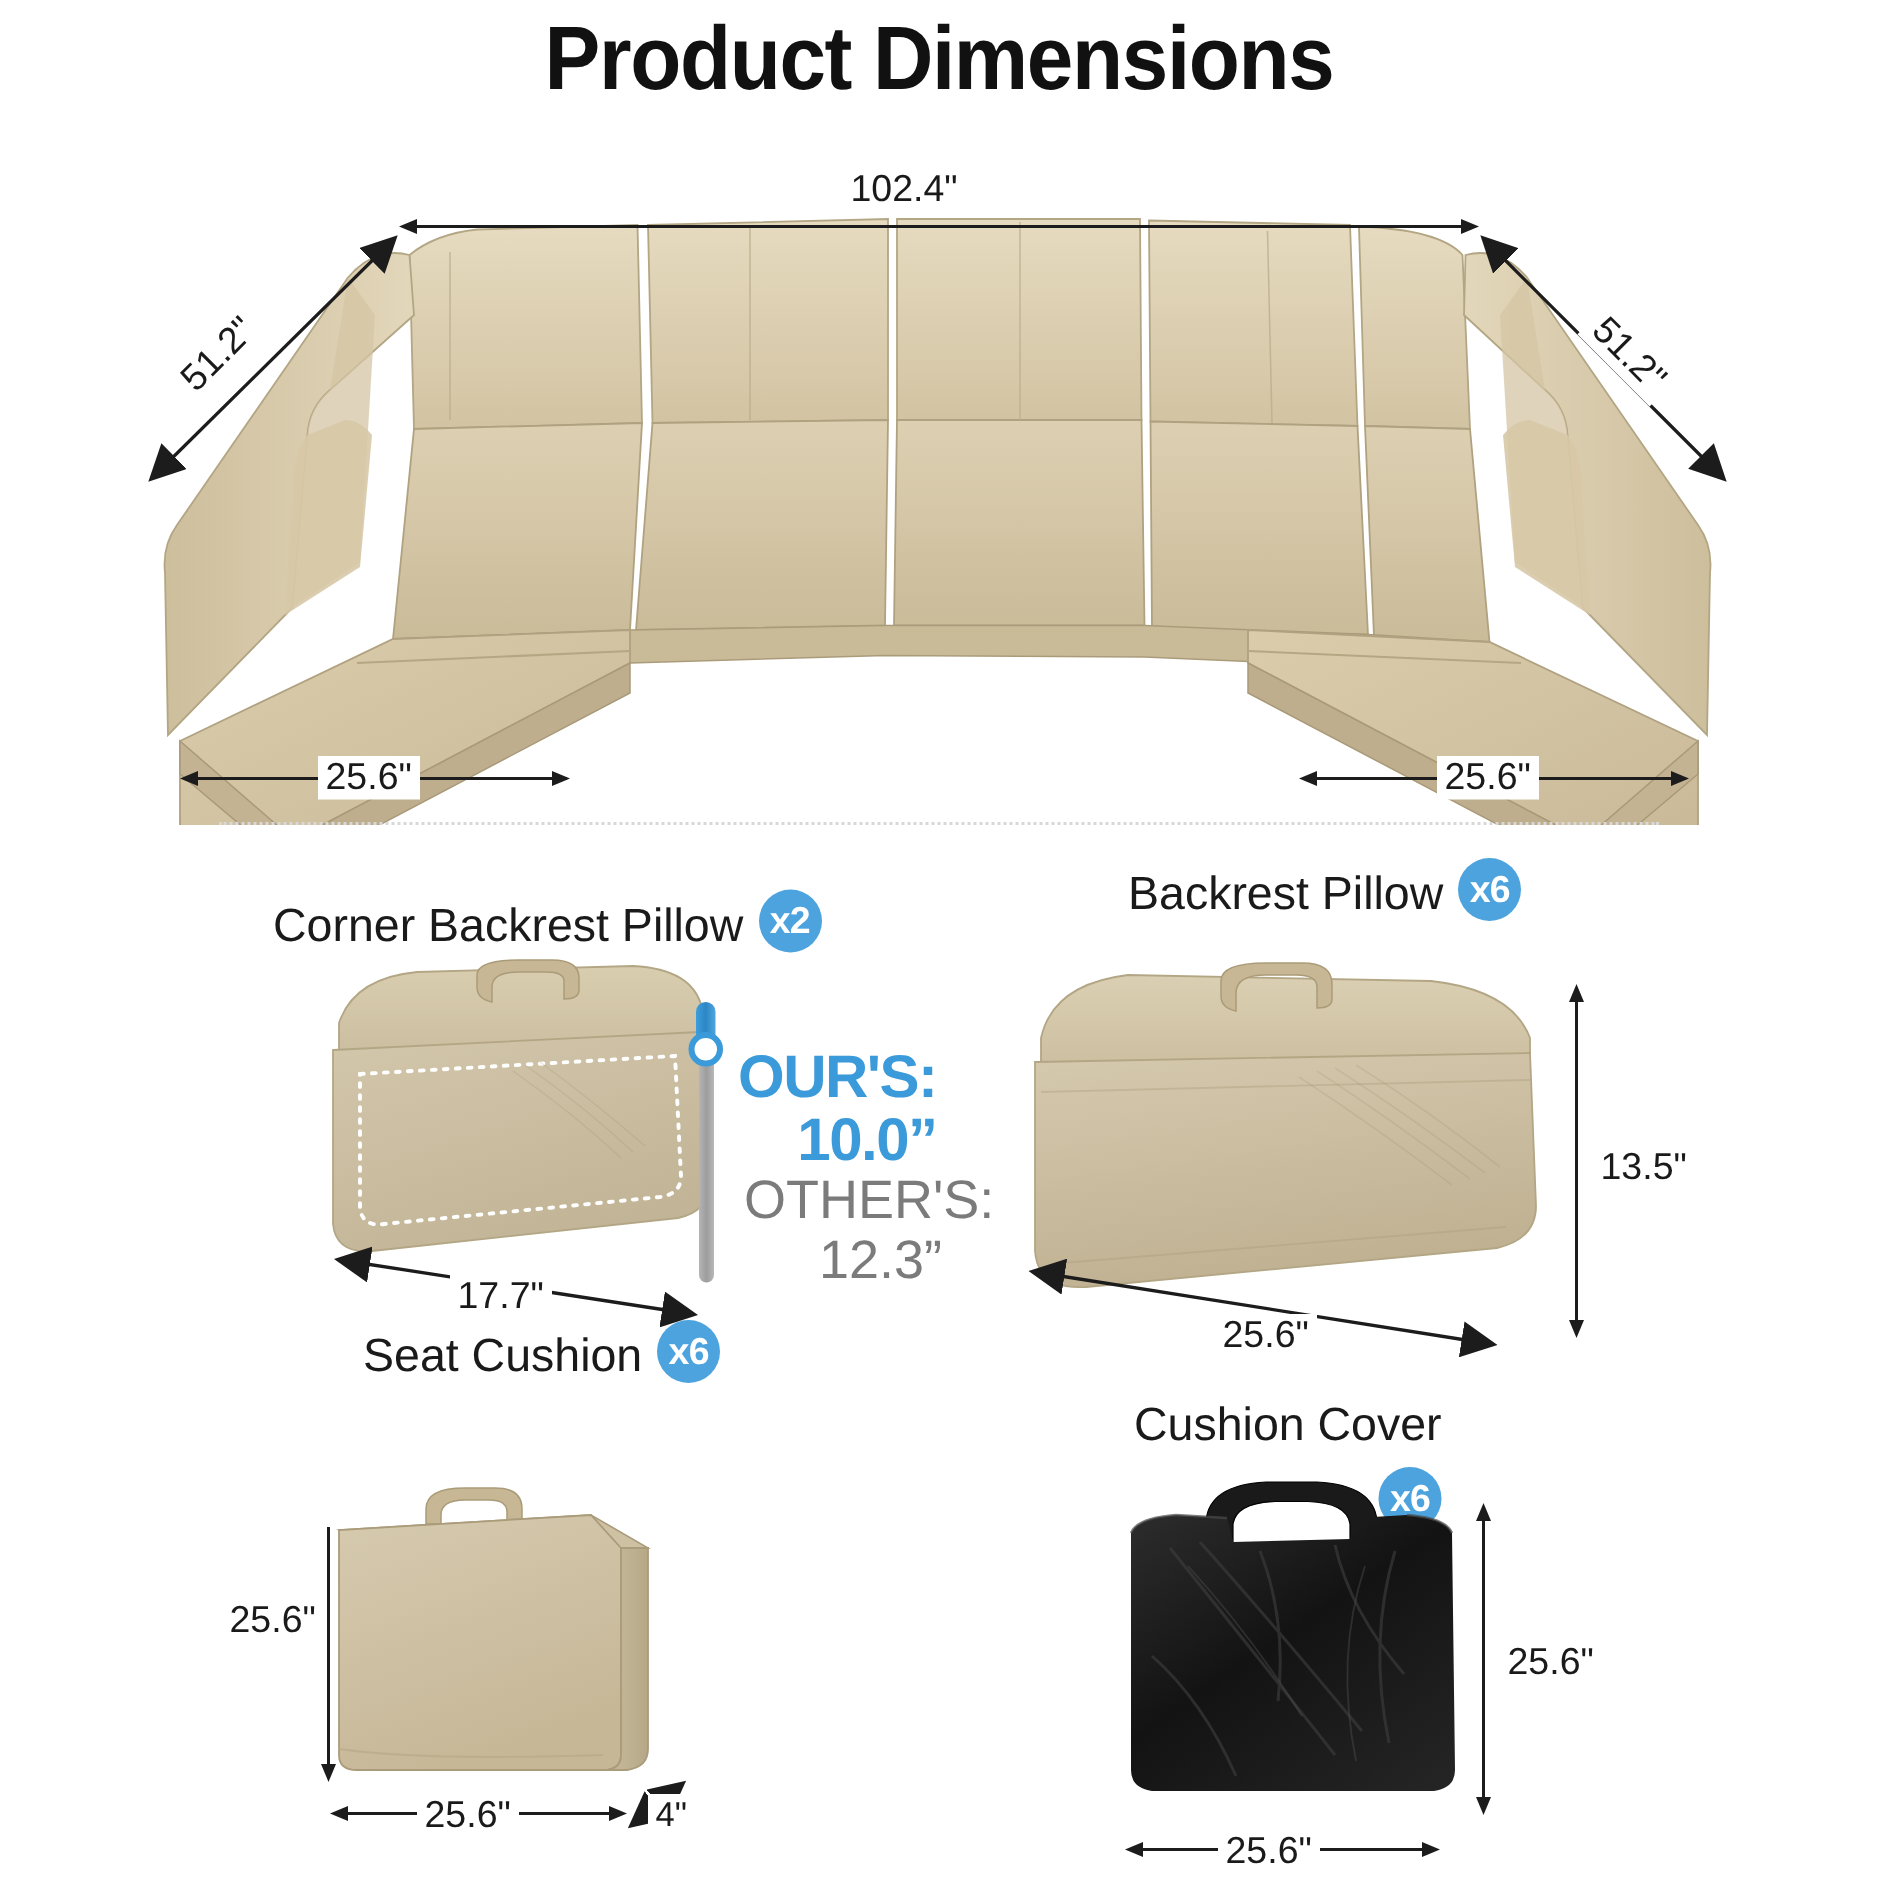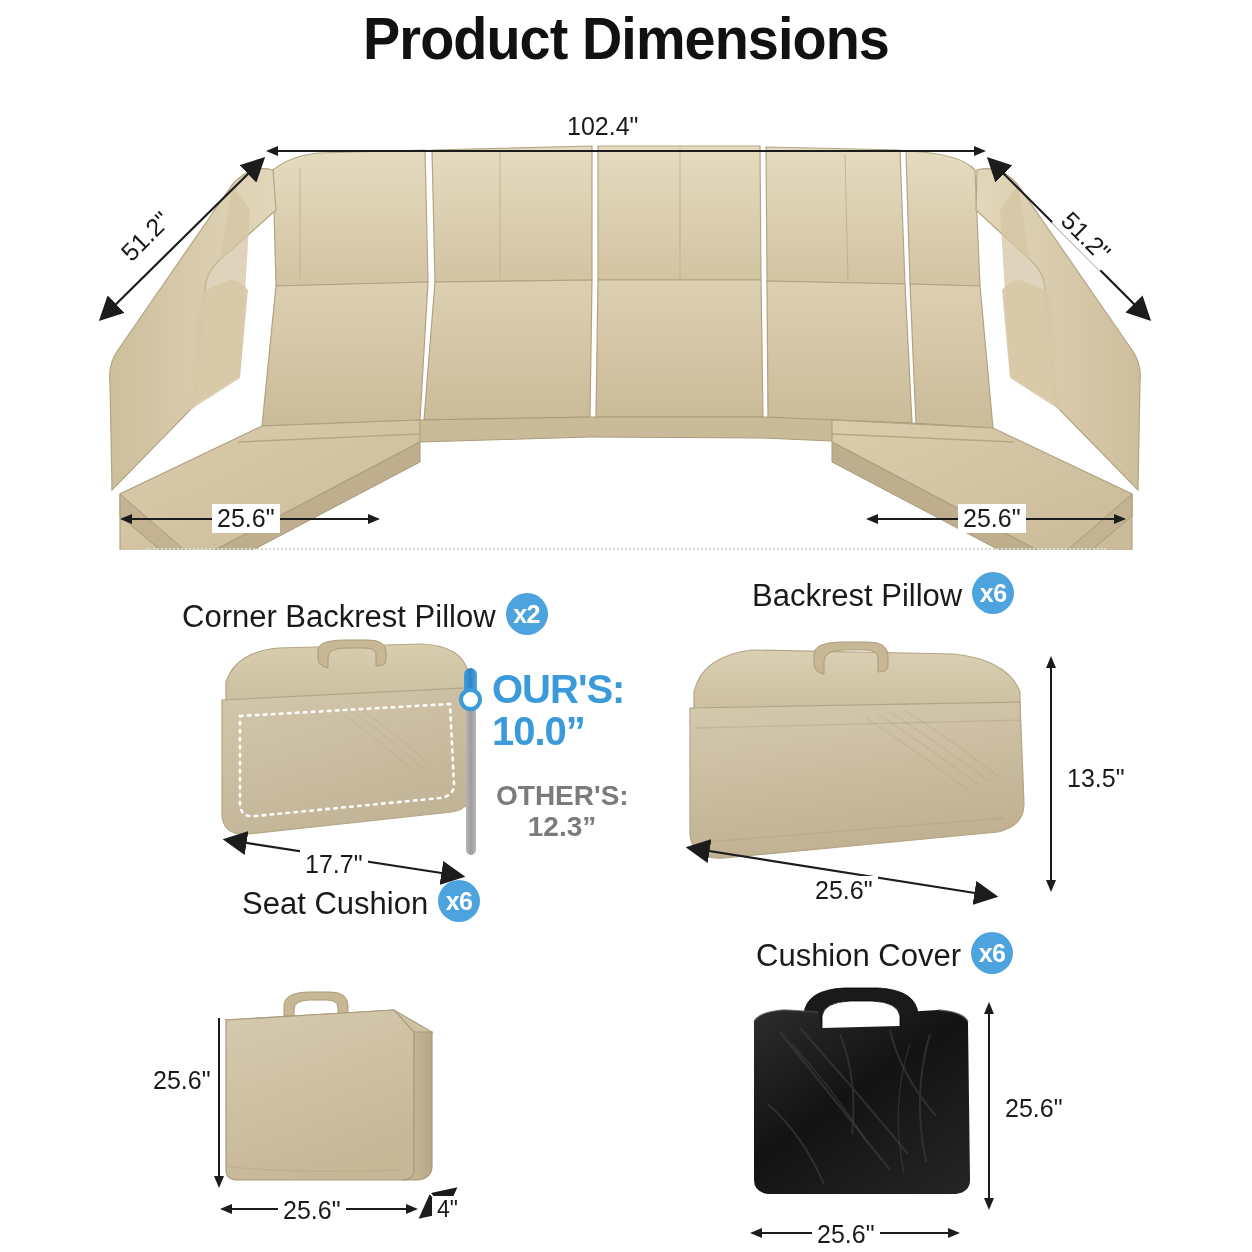--- a/index.html
+++ b/index.html
@@ -73,22 +73,22 @@
   }
 
   
   .ours {
     position:absolute;
     color:#3b9ad9; font-weight:bold; font-size:40px; line-height:1.05;
     letter-spacing:-1px;
   }
   .others {
     position:absolute;
-    color:#7b7b7b; font-weight:bold; font-size:28px; line-height:1.12;
-    text-align:center;
+    color:#7b7b7b; font-weight:normal; font-size:36px; line-height:1.12;
+    text-align:right;
   }
 
   
   .gauge-gray {
     position:absolute; width:10px; border-radius:5px;
     background:linear-gradient(90deg,#b5b5b5,#9d9d9d,#b8b8b8);
   }
   .gauge-blue {
     position:absolute; width:13px; border-radius:7px;
     background:linear-gradient(90deg,#3f9ede,#2d86c4,#4fa6e0);
@@ -256,21 +256,21 @@
 
   <svg style="position:absolute; left:215px; top:830px;" width="260" height="60">
     <line x1="12" y1="10" x2="246" y2="46" stroke="#1c1c1c" stroke-width="2.2" marker-start="url(#mB)" marker-end="url(#mA)"></line>
   </svg>
   <div class="dim" style="left:300px; top:850px;">17.7"</div>
 
   <div class="gauge-gray" style="left:466px; top:690px; height:165px;"></div>
   <div class="gauge-blue" style="left:464px; top:668px; height:34px;"></div>
   <div class="gauge-ring" style="left:459px; top:688px;"></div>
 
-  <div class="ours" style="left:492px; top:668px;">
+  <div class="ours" style="left:492px; top:697px;text-align:right;">
     <div>OUR'S:</div>
     <div>10.0”</div>
   </div>
   <div class="others" style="left:496px; top:780px; width:132px;">
     <div>OTHER'S:</div>
     <div>12.3”</div>
   </div>
 
   <div class="sec-head" style="left:752px; top:572px;">
     <span>Backrest Pillow</span>
@@ -360,21 +360,21 @@
   <div class="line hline" style="left:228px; top:1208px; width:186px;"></div>
   <div class="arrowL" style="left:220px; top:1204px;"></div>
   <div class="arrowR" style="left:406px; top:1204px;"></div>
   <div class="dim" style="left:278px; top:1196px;">25.6"</div>
 
   <svg style="position:absolute; left:416px; top:1182px;" width="48" height="42">
     <line x1="6" y1="34" x2="38" y2="8" stroke="#1c1c1c" stroke-width="2.2" marker-start="url(#mB)" marker-end="url(#mA)"></line>
   </svg>
   <div class="dim sm" style="left:432px; top:1196px;">4"</div>
 
-  <div class="sec-head" style="left:756px; top:932px;">
+  <div class="sec-head" style="left:756px; top:932px;flex-direction:column;">
     <span>Cushion Cover</span>
     <span class="badge">x6</span>
   </div>
 
   <svg style="position:absolute; left:740px; top:984px;" width="270" height="240">
     <defs>
       <linearGradient id="cBag" x1="0.1" y1="0" x2="0.9" y2="1">
         <stop offset="0%" stop-color="#2a2a2a"></stop>
         <stop offset="45%" stop-color="#131313"></stop>
         <stop offset="100%" stop-color="#242424"></stop>

